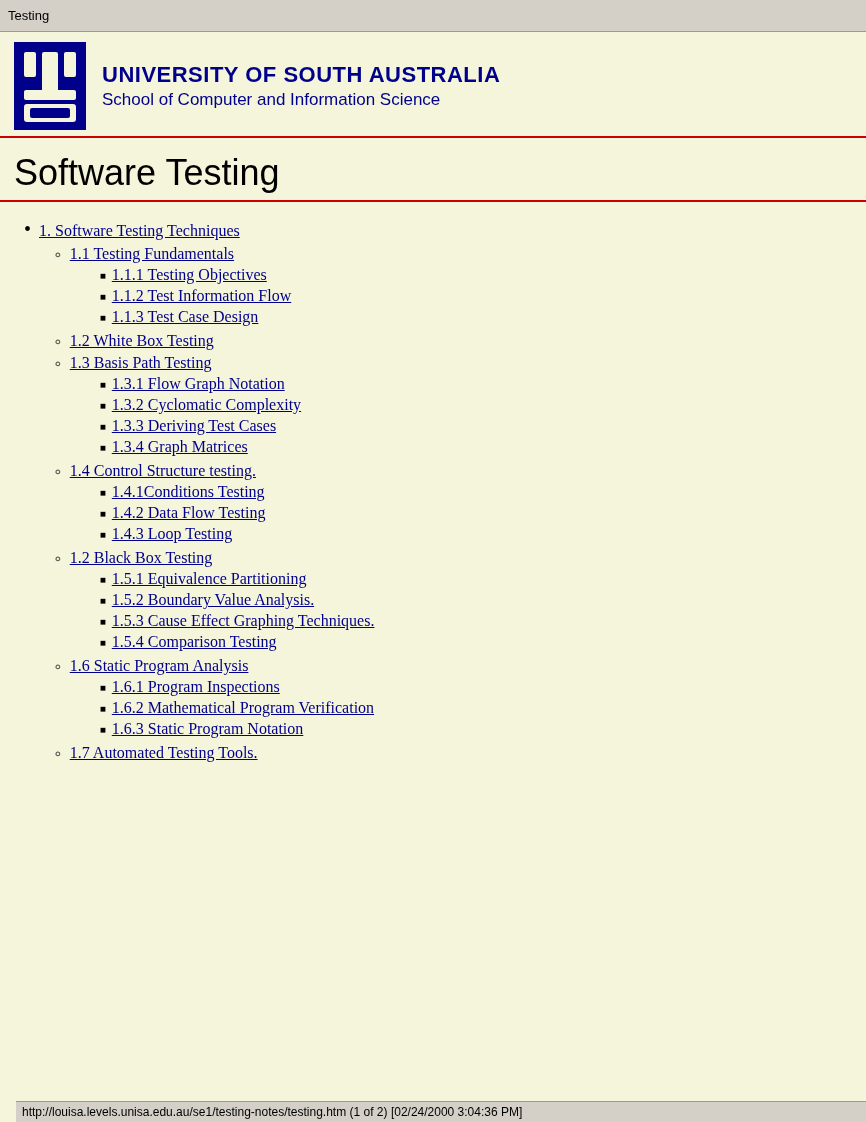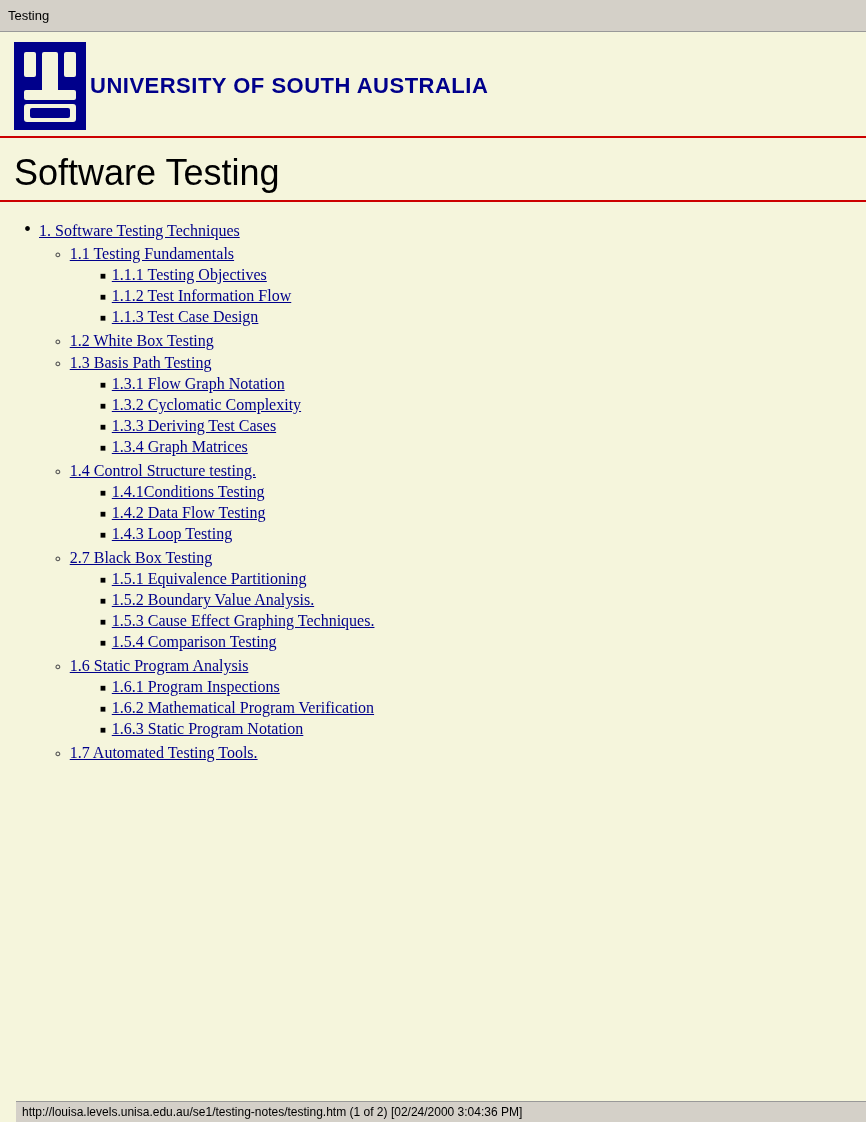--- a/index.html
+++ b/index.html
@@ -18,21 +18,21 @@
       font-size: 13px;
       color: #000;
       border-bottom: 1px solid #999;
     }
 
     #header-block {
       border-bottom: 2px solid #cc0000;
       padding: 10px 14px 6px 14px;
       display: flex;
       align-items: center;
-      gap: 4px;
+      gap: 16px;
       background-color: #f5f5dc;
     }
 
     #logo {
       width: 72px;
       height: 88px;
       flex-shrink: 0;
     }
 
     #header-text {
@@ -176,20 +176,21 @@
       <rect x="10" y="10" width="12" height="25" fill="#f5f5dc" rx="2"></rect>
       <rect x="50" y="10" width="12" height="25" fill="#f5f5dc" rx="2"></rect>
       <rect x="10" y="48" width="52" height="10" fill="#f5f5dc" rx="2"></rect>
       <rect x="10" y="62" width="52" height="18" fill="#f5f5dc" rx="3"></rect>
       <rect x="16" y="66" width="40" height="10" fill="#00008b" rx="2"></rect>
     </svg>
   </div>
 
   <div id="header-text">
     <span class="uni-name">UNIVERSITY OF SOUTH AUSTRALIA</span>
+    <span class="school-name">School of Computer and Information Science</span>
   </div>
 </div>
 
 <div id="page-title">
   <h1>Software Testing</h1>
 </div>
 
 <div id="content">
   <ul class="level1">
 
@@ -270,21 +271,21 @@
                 <span class="sq-bullet">■</span>
                 <a href="#">1.4.3 Loop Testing</a>
               </li>
             </ul>
           </div>
         </li>
 
         <li>
           <span class="circle-bullet">⚬</span>
           <div>
-            <a href="#">2.7 Black Box Testing</a>
+            <a href="#">1.2 Black Box Testing</a>
             <ul class="level3">
               <li>
                 <span class="sq-bullet">■</span>
                 <a href="#">1.5.1 Equivalence Partitioning</a>
               </li>
               <li>
                 <span class="sq-bullet">■</span>
                 <a href="#">1.5.2 Boundary Value Analysis.</a>
               </li>
               <li>

